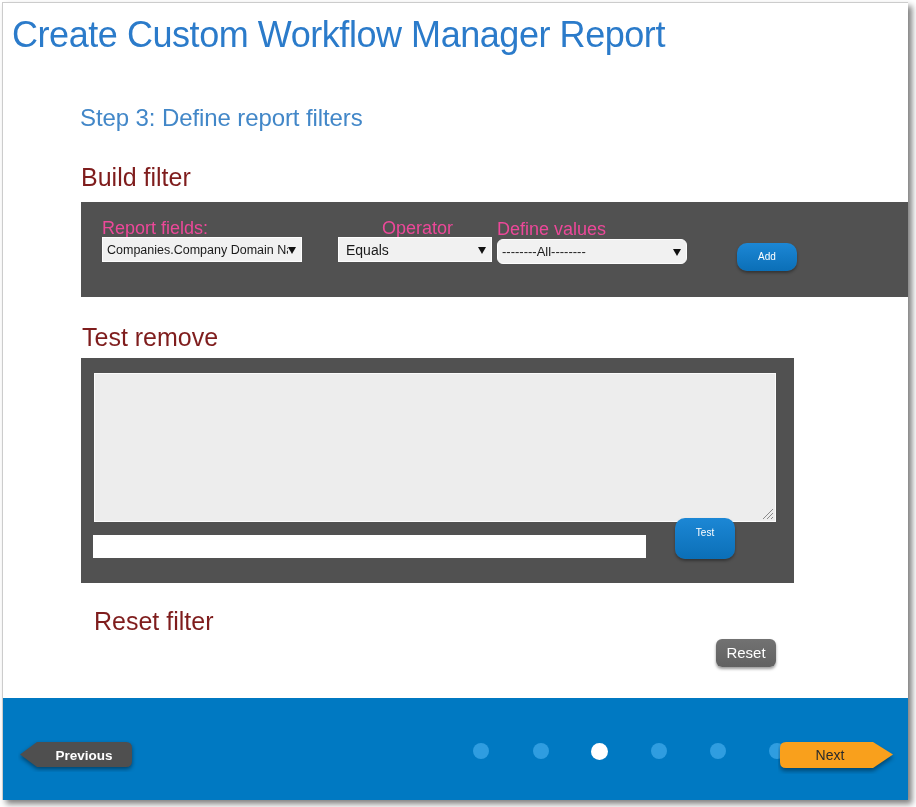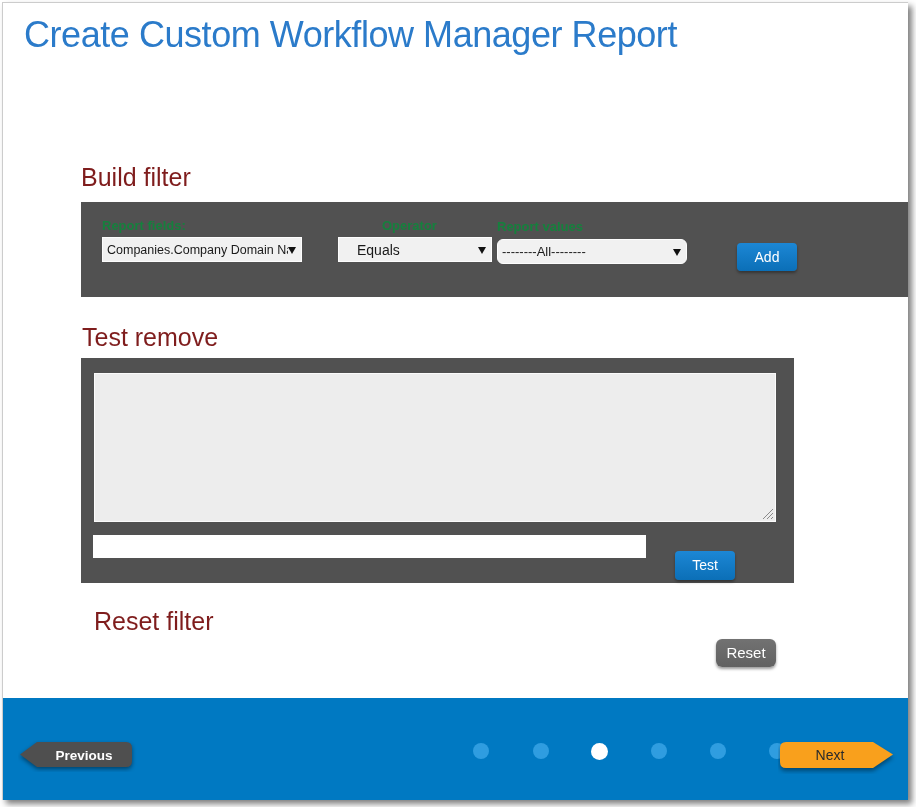--- a/index.html
+++ b/index.html
@@ -1,69 +1,70 @@
 <!DOCTYPE html>
 <html><head>
 <meta charset="utf-8">
 <style>
   html,body{margin:0;padding:0;background:#ffffff;width:916px;height:807px;overflow:hidden;}
   body{font-family:"Liberation Sans", sans-serif;}
   #card{position:absolute;left:2px;top:2px;width:906px;height:798px;background:#ffffff;
         box-shadow:4px 4px 6px rgba(0,0,0,0.5);}
   #cardborder{position:absolute;left:0;top:0;right:0;bottom:0;border-left:1px solid #cccccc;border-top:1px solid #cccccc;pointer-events:none;z-index:50;}
   .abs{position:absolute;}
-  #title{left:10px;top:12px;font-size:36px;letter-spacing:-0.45px;color:#2b7bca;white-space:nowrap;margin-left:12px;}
+  #title{left:10px;top:12px;font-size:36px;letter-spacing:-0.45px;color:#2b7bca;white-space:nowrap;}
   #step{left:78px;top:102px;font-size:24px;letter-spacing:-0.1px;color:#4287c8;white-space:nowrap;}
   .subhead{font-size:25px;color:#7f1d1d;white-space:nowrap;}
   #buildhead{left:79px;top:161px;}
   #testhead{left:80px;top:321px;}
   #resethead{left:92px;top:605px;}
   .panel{background:#515151;}
   #buildpanel{left:79px;top:200px;width:827px;height:95px;}
   #testpanel{left:79px;top:356px;width:713px;height:225px;}
-  .plabel{font-size:13px;font-weight:bold;color:#15803d;white-space:nowrap;}
+  .plabel{font-size:18px;font-weight:normal;color:#ec4899;white-space:nowrap;}
   .sel{background:#f1f1f1;border:1px solid #fdfdfd;height:25px;box-sizing:border-box;
        font-size:13px;color:#1a1a1a;line-height:24px;padding-left:4px;padding-right:18px;white-space:nowrap;overflow:hidden;}
   .clip{display:inline-block;max-width:181px;overflow:hidden;white-space:nowrap;vertical-align:top;}
   .selarrow{position:absolute;right:5px;top:9px;width:0;height:0;border-left:4px solid transparent;border-right:4px solid transparent;border-top:7px solid #111;}
-  .bluebtn{background:linear-gradient(180deg,#1c87d5,#0b6fb7);border-radius:4px;color:#fff;
-       font-size:14px;text-align:center;box-shadow:0 2px 3px rgba(0,0,0,0.35);}
+  .bluebtn{background:linear-gradient(180deg,#1c87d5,#0b6fb7);border-radius:10px;color:#fff;
+       font-size:10px;text-align:center;box-shadow:0 2px 3px rgba(0,0,0,0.35);}
   #txtarea{left:92px;top:371px;width:682px;height:149px;background:#ededed;border:1px solid #fbfbfb;box-sizing:border-box;}
   #inp{left:91px;top:533px;width:553px;height:23px;background:#ffffff;border:none;box-sizing:border-box;}
   #clicktext{left:80px;top:640px;font-size:12px;color:#555555;white-space:nowrap;}
   #resetbtn{left:714px;top:637px;width:60px;height:28px;background:linear-gradient(180deg,#727272,#616161);
        border-radius:6px;color:#fff;font-size:15px;text-align:center;line-height:28px;box-shadow:0 2px 3px rgba(0,0,0,0.4);}
   #footer{left:0;top:696px;width:906px;height:102px;background:#0079c2;}
   .dot{position:absolute;border-radius:50%;background:#2f9de0;width:16px;height:16px;top:741px;}
   .dot.active{background:#ffffff;width:17px;height:17px;top:741px;}
 </style>
 </head>
 <body>
 <div id="card">
   <div class="abs" id="title">Create Custom Workflow Manager Report</div>
+  <div class="abs" id="step">Step 3: Define report filters</div>
   <div class="abs subhead" id="buildhead">Build filter</div>
 
   <div class="abs panel" id="buildpanel"></div>
   <div class="abs plabel" style="left:100px;top:216px;">Report fields:</div>
   <div class="abs plabel" style="left:336px;top:216px;margin-left:44px;">Operator</div>
-  <div class="abs plabel" style="left:495px;top:217px;">Report values</div>
+  <div class="abs plabel" style="left:495px;top:217px;">Define values</div>
   <div class="abs sel" style="left:100px;top:235px;width:200px;font-size:12.5px;"><span class="clip">Companies.Company Domain Na</span><span class="selarrow"></span></div>
-  <div class="abs sel" style="left:336px;top:235px;width:154px;font-size:14px;padding-left:18px;">Equals<span class="selarrow"></span></div>
+  <div class="abs sel" style="left:336px;top:235px;width:154px;font-size:14px;padding-left:7px;">Equals<span class="selarrow"></span></div>
   <div class="abs sel" style="left:495px;top:237px;width:190px;border-radius:6px;">--------All--------<span class="selarrow"></span></div>
   <div class="abs bluebtn" style="left:735px;top:241px;width:60px;height:28px;line-height:28px;">Add</div>
 
   <div class="abs subhead" id="testhead">Test remove</div>
   <div class="abs panel" id="testpanel"></div>
   <div class="abs" id="txtarea">
     <svg width="12" height="12" style="position:absolute;right:1px;bottom:1px;" viewBox="0 0 12 12">
       <path d="M11 1 L1 11 M11 5 L5 11 M11 9 L9 11" stroke="#8a8a8a" stroke-width="1" fill="none"></path>
     </svg>
   </div>
   <div class="abs" id="inp"></div>
-  <div class="abs bluebtn" style="left:673px;top:549px;width:60px;height:29px;line-height:29px;">Test</div>
+  <div class="abs bluebtn" style="left:673px;top:516px;width:60px;height:41px;line-height:29px;">Test</div>
 
   <div class="abs subhead" id="resethead">Reset filter</div>
   <div class="abs" id="resetbtn">Reset</div>
 
   <div class="abs" id="footer"></div>
   <div class="dot" style="left:471px;"></div>
   <div class="dot" style="left:531px;"></div>
   <div class="dot active" style="left:589px;"></div>
   <div class="dot" style="left:649px;"></div>
   <div class="dot" style="left:708px;"></div>

